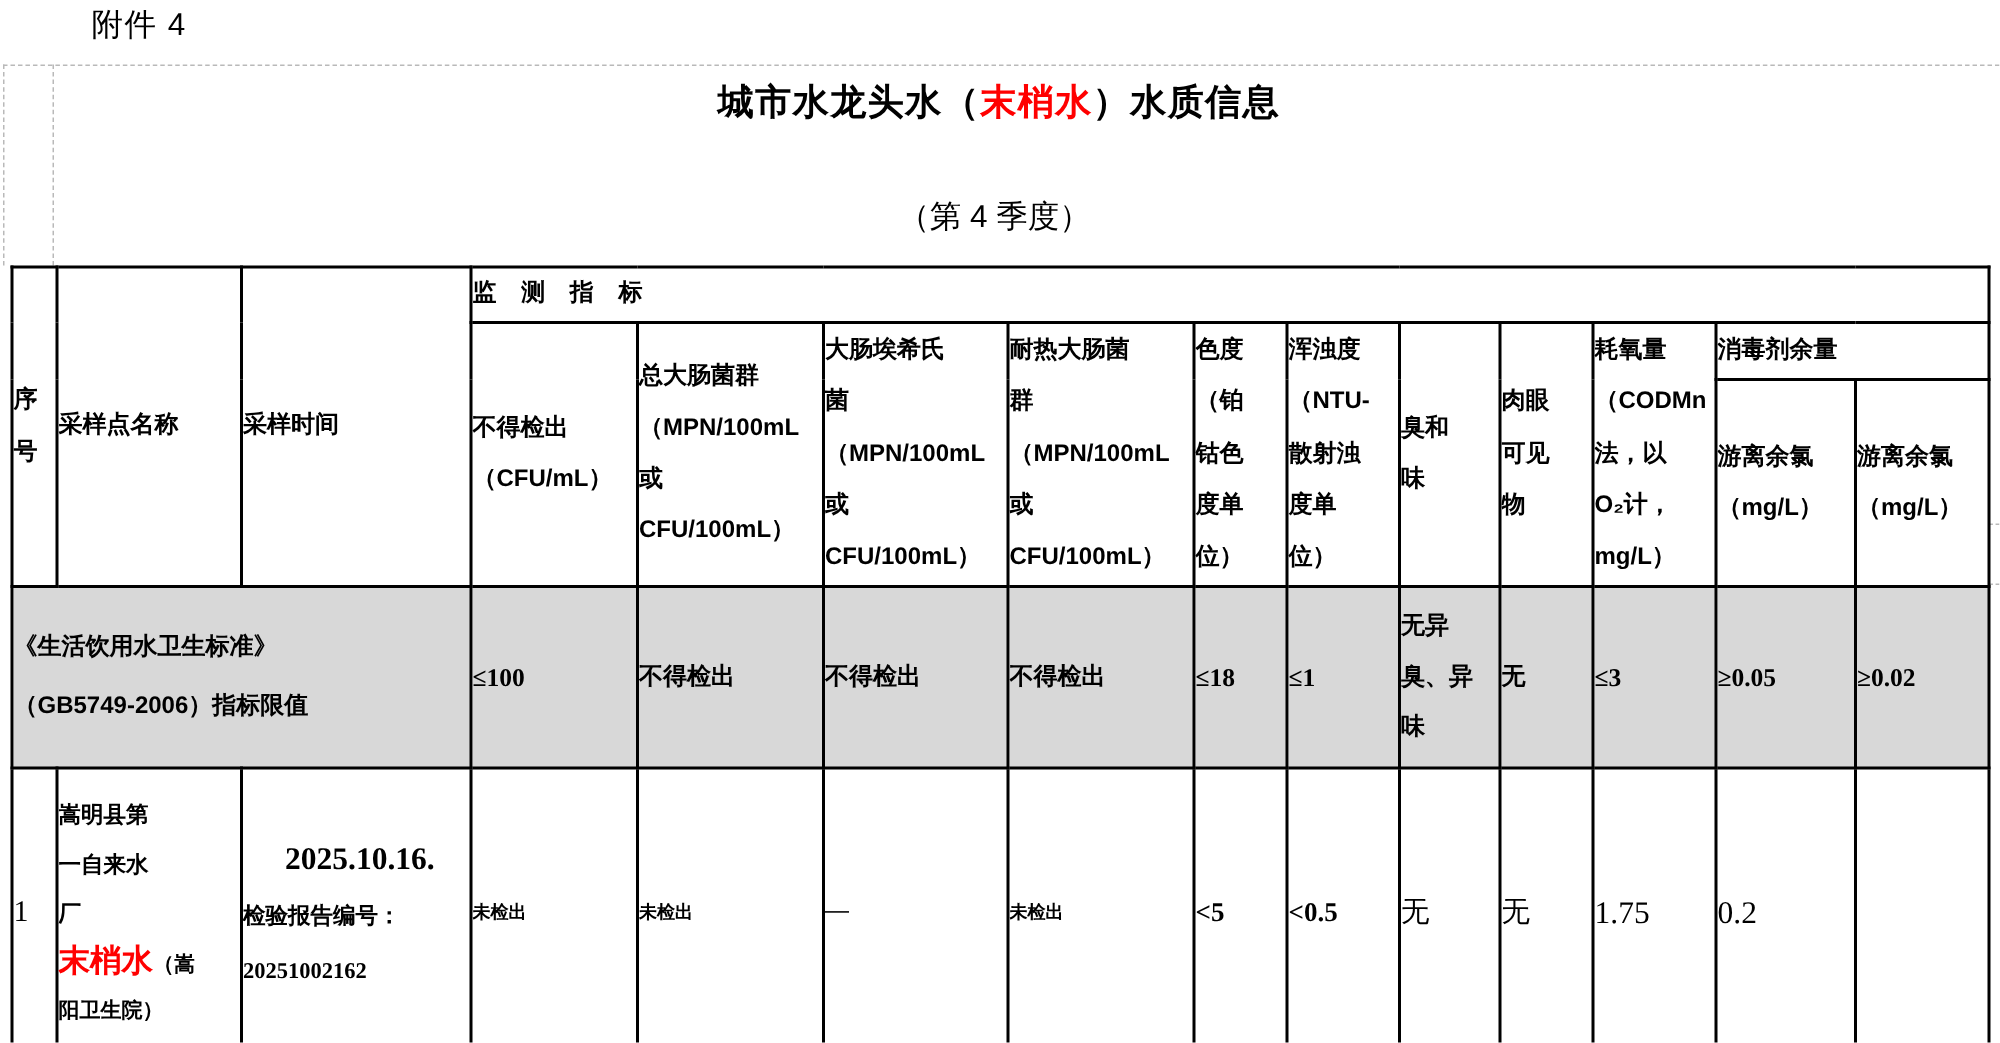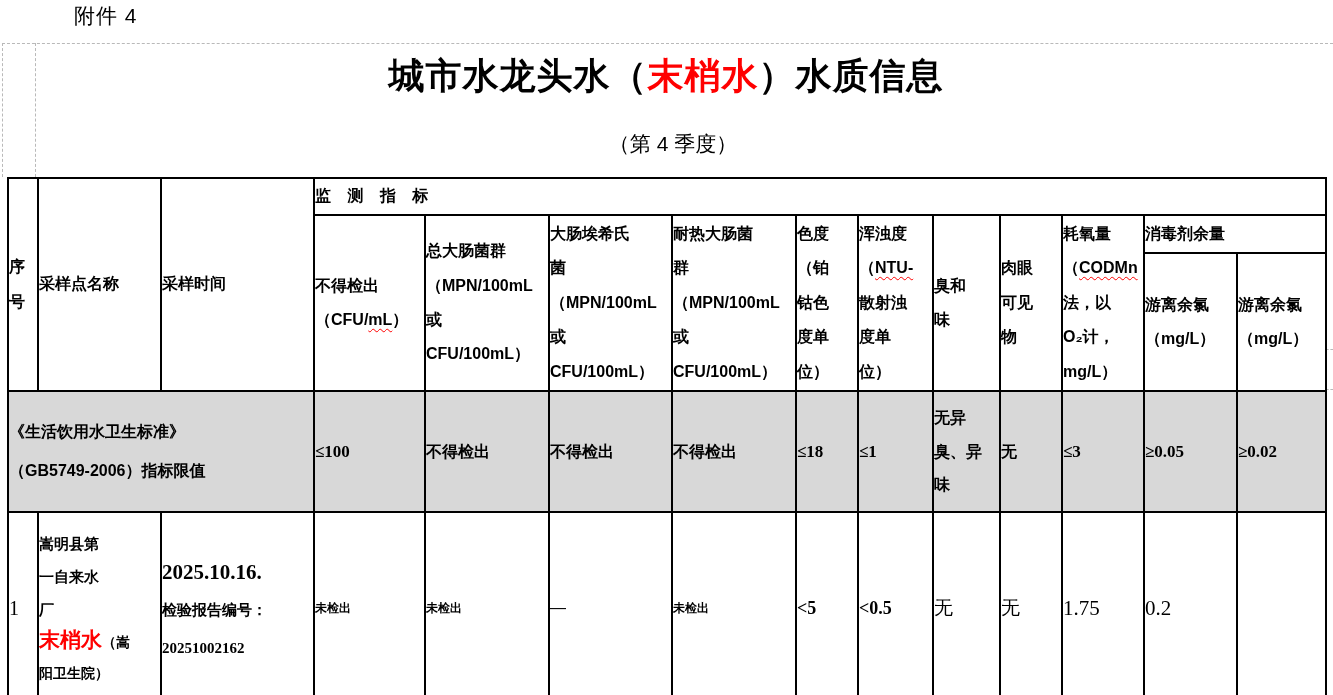--- a/index.html
+++ b/index.html
@@ -1,50 +1,50 @@
 <!DOCTYPE html>
 <html><head>
 <meta charset="utf-8">
 <style>
   html,body{margin:0;padding:0;}
   body{
     width:1333px;height:695px;background:#ffffff;overflow:hidden;position:relative;
     font-family:"Liberation Sans","DejaVu Sans",sans-serif;color:#000;
   }
   .page{position:absolute;inset:0;}
-  .attach{position:absolute;left:74px;top:2px;font-size:21px;letter-spacing:1px;}
+  .attach{position:absolute;left:61px;top:2px;font-size:21px;letter-spacing:1px;}
   .dash-h{position:absolute;left:2px;top:43px;width:1331px;border-top:1px dashed #b9b9b9;}
   .dash-v{position:absolute;top:43px;height:134px;border-left:1px dashed #b9b9b9;}
   .dash-v.v1{left:2px;}
   .dash-v.v2{left:35px;}
   .frag-line{position:absolute;width:7px;border-top:1px dashed #b9b9b9;}
   .f1{left:1326px;top:349px;}
   .f2{left:1326px;top:389px;}
   .title{position:absolute;left:7px;top:52px;width:1318px;text-align:center;
-    font-size:36px;font-weight:bold;letter-spacing:1px;}
-  .subtitle{position:absolute;left:14px;top:130px;width:1318px;text-align:center;font-size:21px;}
+    font-size:24px;font-weight:bold;letter-spacing:1px;}
+  .subtitle{position:absolute;left:4px;top:130px;width:1318px;text-align:center;font-size:21px;}
   .red{color:#ff0000;}
   .pre{white-space:pre-line;}
-  .wavy{text-decoration:underline;text-decoration-style:wavy;text-decoration-color:#ff0000;
+  .wavy{text-decoration-style:wavy;text-decoration-color:#ff0000;
     text-decoration-thickness:1px;text-underline-offset:3px;}
   table.grid{position:absolute;left:7px;top:177px;width:1318px;border-collapse:collapse;table-layout:fixed;}
   table.grid td{border:2px solid #000;padding:0;text-align:left;vertical-align:middle;overflow:hidden;white-space:normal;}
   tr.r1{height:37px;} tr.r2{height:38px;} tr.r3{height:138px;} tr.r4{height:121px;} tr.r5{height:192px;}
   .hd{font-weight:bold;font-size:16px;line-height:2.15;}
   .group{letter-spacing:6px;}
   tr.r4 td{background:#d8d8d8;}
   .lv{font-weight:bold;font-size:16px;line-height:2.1;}
   .num{font-family:"Liberation Serif","DejaVu Serif",serif;font-size:17px;}
   .limit-label{line-height:2.4;}
   .serif{font-family:"Liberation Serif","DejaVu Serif",serif;}
   .seq{font-size:20px;}
   .site-main{font-weight:bold;font-size:15px;line-height:2.2;}
   .site-red{color:#ff0000;font-weight:bold;font-size:21px;}
   .site-note{font-weight:bold;font-size:14px;line-height:2.2;}
-  .date{font-weight:bold;font-size:21px;}
+  .date{font-weight:bold;font-size:21px;padding-left:28px;}
   .rep-label{font-weight:bold;font-size:15px;margin-top:16px;}
   .rep-no{font-weight:bold;font-size:15px;margin-top:20px;}
   .dv{font-weight:bold;font-size:12px;}
   .dash-cell{font-size:16px;}
   .lt{font-weight:bold;font-size:18px;}
   .wu{font-size:19px;}
   .numv{font-size:21px;}
 </style>
 </head>
 <body>

